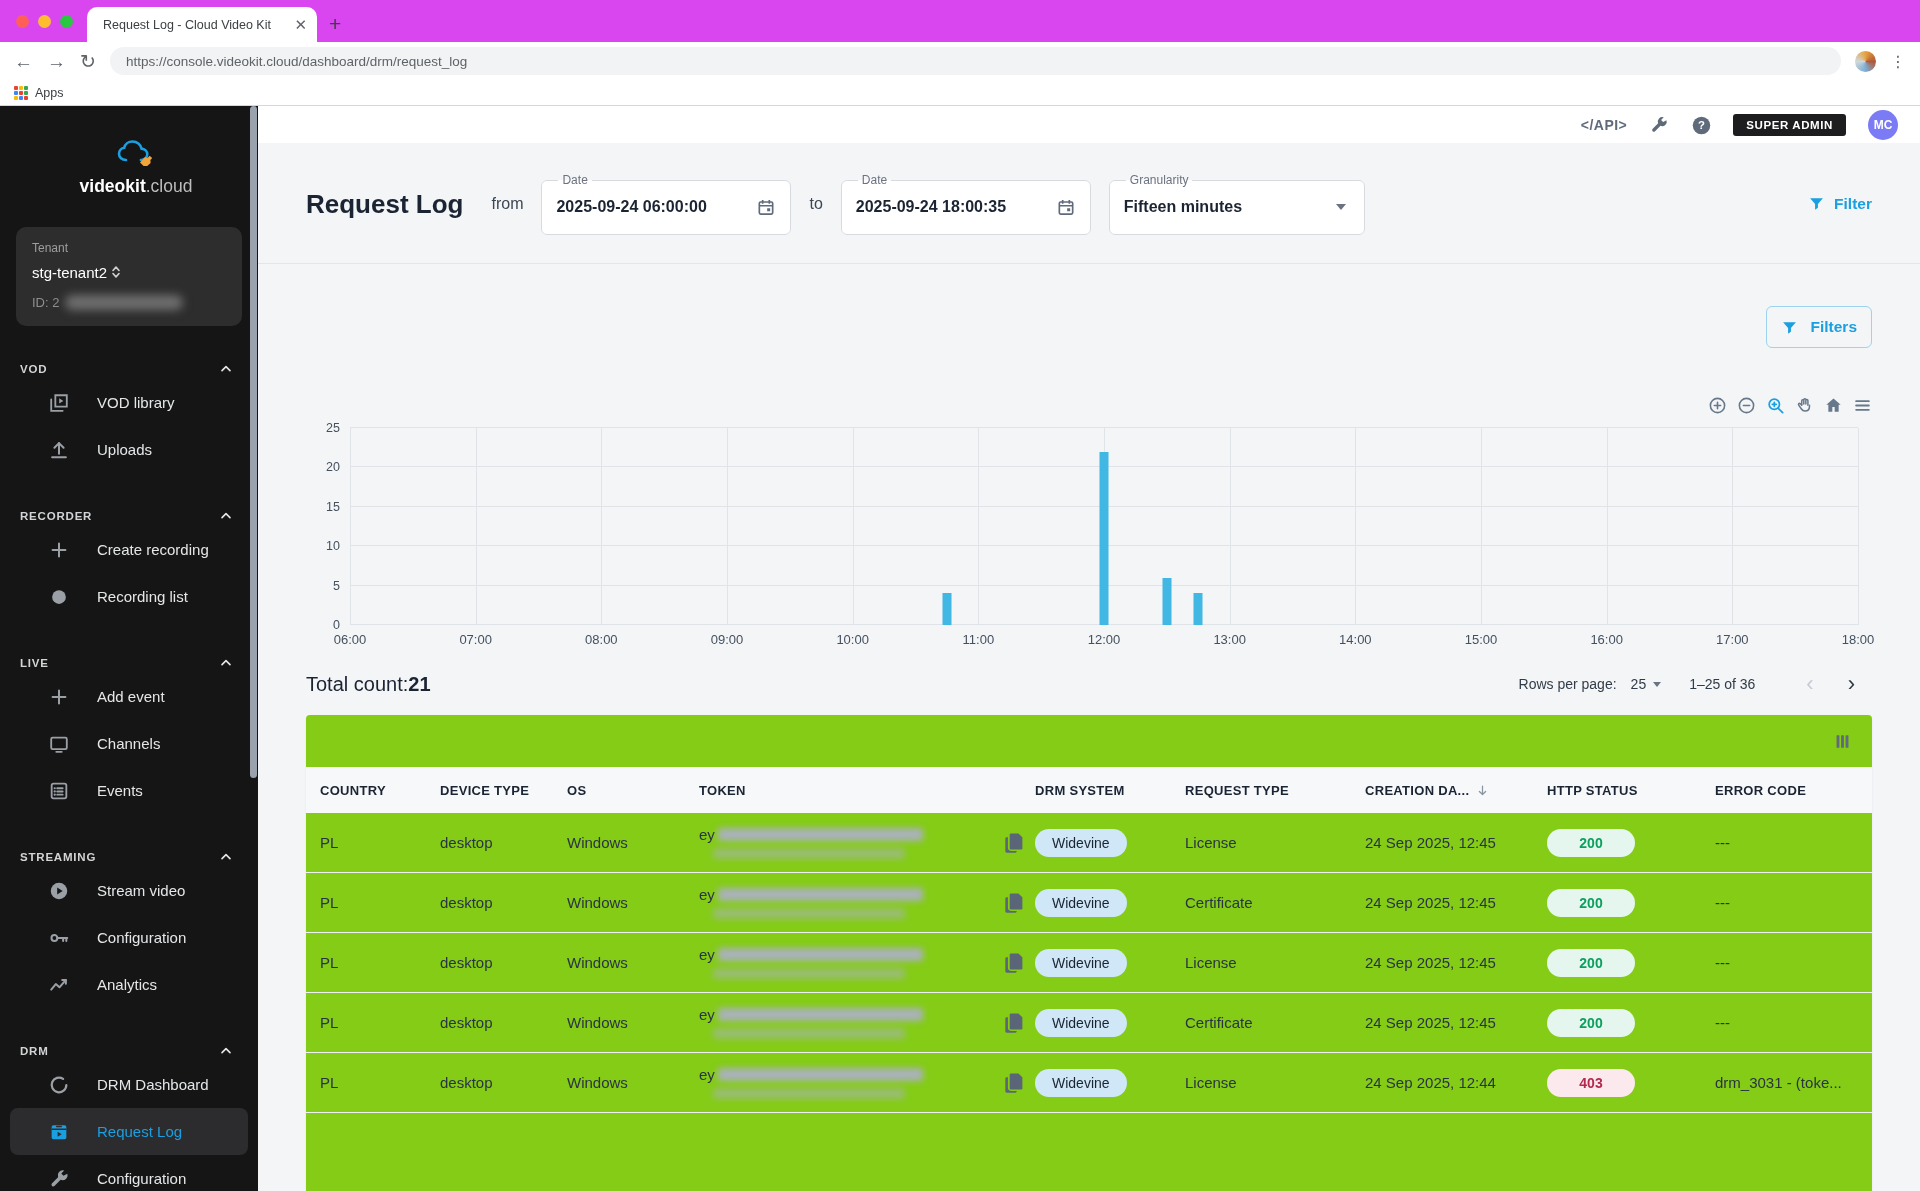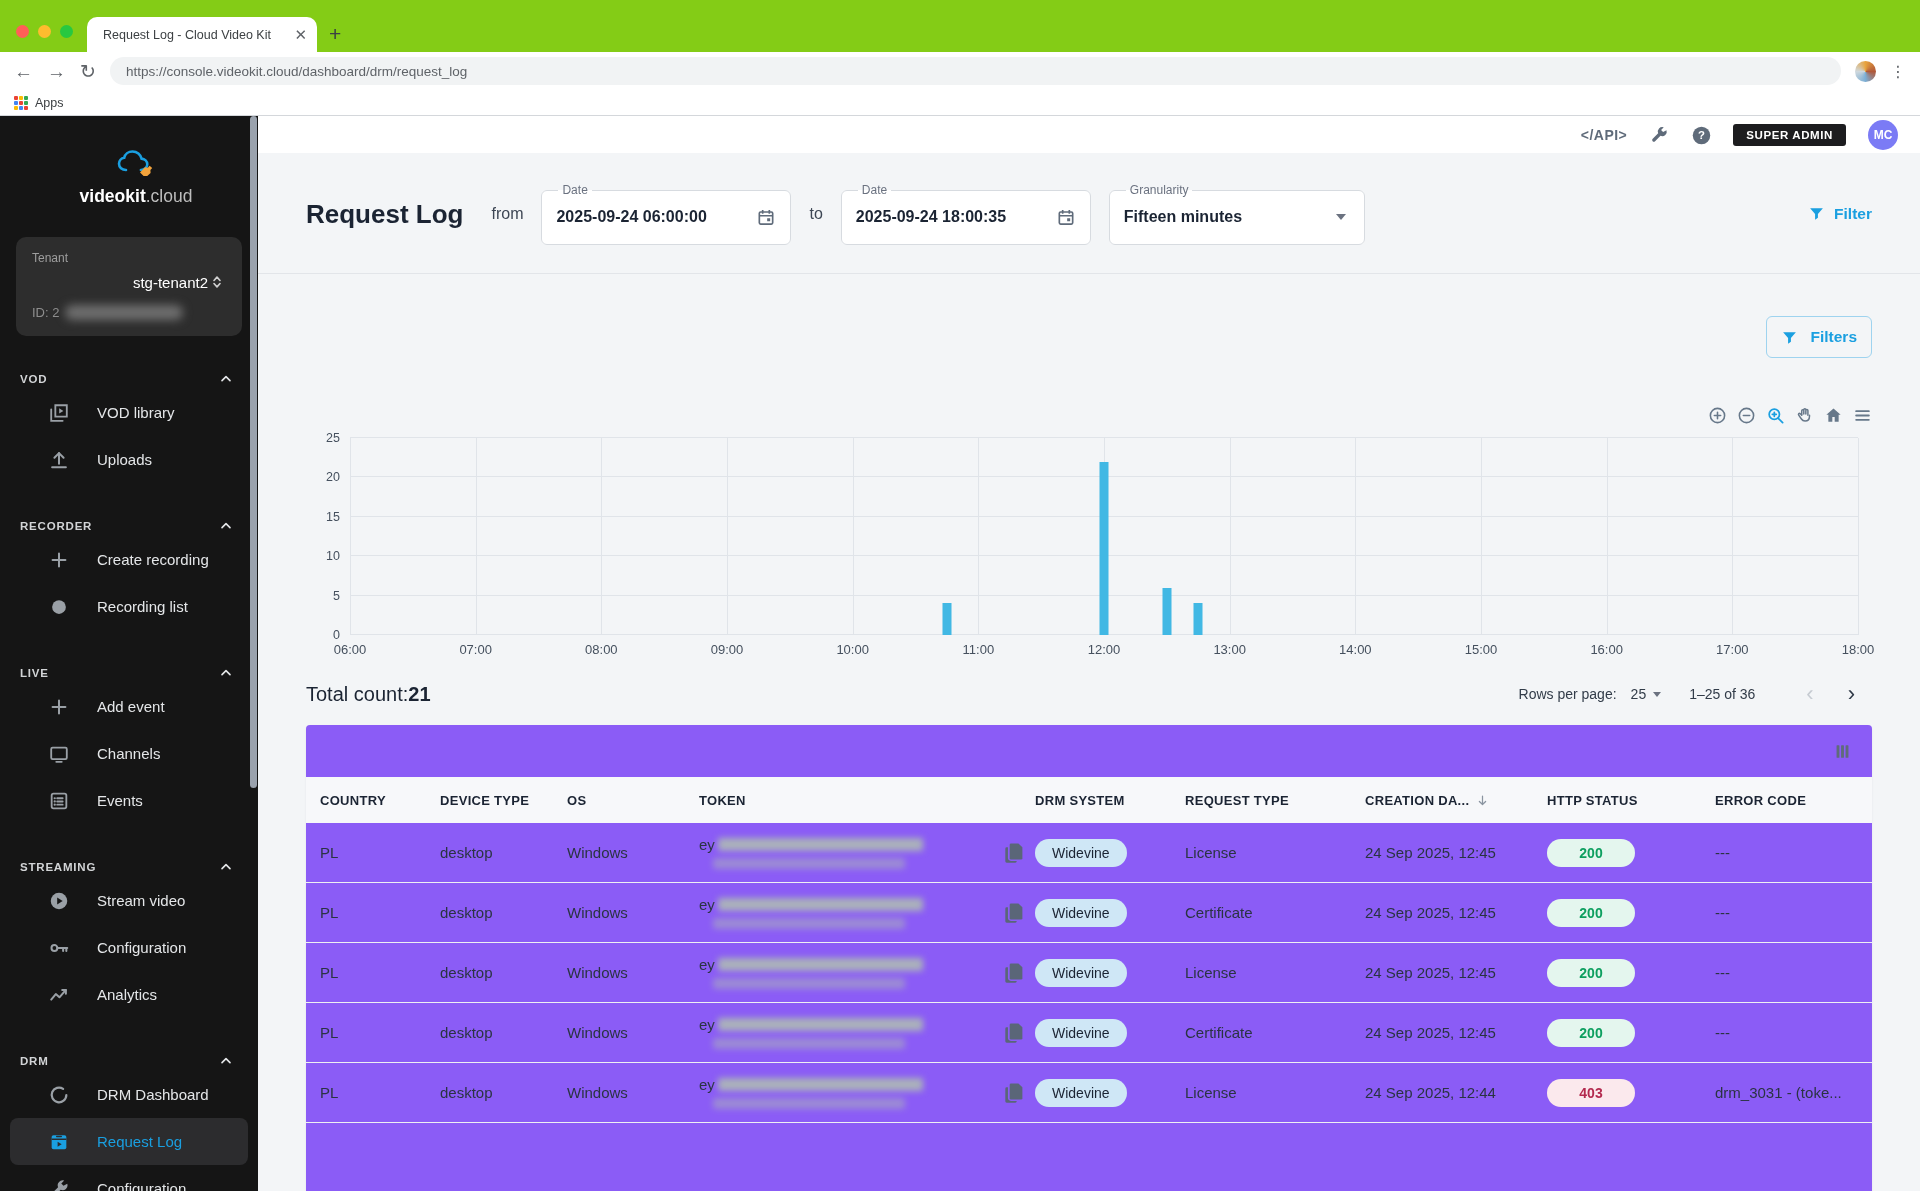--- a/index.html
+++ b/index.html
@@ -1,20 +1,20 @@
 <!DOCTYPE html>
 <html><head>
 <meta charset="utf-8">
 <style>
   * { margin:0; padding:0; box-sizing:border-box; }
   html,body { width:1920px; height:1191px; overflow:hidden;
     font-family:"Liberation Sans","DejaVu Sans",sans-serif; background:#f3f5f7; }
 
   
-  .tabstrip { height:52px; background:#84cc16; display:flex; align-items:flex-end; }
+  .tabstrip { height:42px; background:#d946ef; display:flex; align-items:flex-end; }
   .traffic { display:flex; gap:9px; align-items:center; padding:0 14px 14px 16px; }
   .dot { width:13px; height:13px; border-radius:50%; }
   .dot.r{background:#ff5f57}.dot.y{background:#febc2e}.dot.g{background:#28c840}
   .tab { width:230px; height:35px; background:#fff; border-radius:10px 10px 0 0;
     display:flex; align-items:center; padding:0 10px 0 16px; gap:8px; }
   .tab-title { flex:1; font-size:12.5px; color:#3c4043; white-space:nowrap; overflow:hidden; }
   .tab-close { color:#5f6368; font-size:15px; cursor:default; }
   .newtab { color:#3c4043; font-size:21px; margin:0 0 6px 12px; }
   .toolbar { height:38px; background:#fff; display:flex; align-items:center; padding:0 14px; gap:14px; }
   .nav-ico { color:#5f6368; font-size:19px; line-height:1; }
@@ -34,21 +34,21 @@
 
   
   .sidebar { width:258px; background:#151515; position:relative; flex-shrink:0; overflow:hidden; }
   .side-scrollthumb { position:absolute; right:1px; top:0; width:7px; height:672px;
     background:#9aa2ad; border-radius:4px; }
   .brand { display:flex; align-items:center; gap:10px; padding:32px 16px 0 30px;flex-direction:column; }
   .brand-text { font-size:17.5px; color:#fff; font-weight:bold; }
   .brand-text .tld { color:#bdbdbd; font-weight:normal; }
   .tenant-card { background:#2d2d2d; border-radius:10px; margin:30px 16px 0; padding:14px 16px 16px; }
   .tenant-label { font-size:12px; color:#9e9e9e; }
-  .tenant-row { display:flex; align-items:center; justify-content:flex-end; margin-top:8px; }
+  .tenant-row { display:flex; align-items:center; justify-content:flex-start; margin-top:8px; }
   .tenant-value { font-size:15px; color:#fff; }
   .tenant-id { display:flex; align-items:center; gap:6px; margin-top:14px; font-size:13px; color:#8e8e8e; }
   .blur-pill { height:15px; width:118px; background:#6f6f6f; border-radius:8px; filter:blur(5px); }
   .nav-section-hdr { display:flex; align-items:center; justify-content:space-between;
     padding:0 24px 0 20px; margin-top:33px; height:20px; }
   .nav-section-label { font-size:11.5px; font-weight:bold; color:#d2d4d6; letter-spacing:.8px; }
   .nav-item { display:flex; align-items:center; gap:27px; height:47px; padding:0 16px 0 48px;
     color:#e4e6e8; font-size:15px; cursor:pointer; }
   .nav-item .ni { width:22px; height:22px; color:#9aa0a6; flex-shrink:0; display:flex; align-items:center; justify-content:center; }
   .nav-item.active { margin:0 10px; padding-left:38px; background:#2c2c2e; border-radius:8px; }
@@ -107,21 +107,21 @@
   .sum-spacer { flex:1; }
   .pag { display:flex; align-items:center; font-size:14px; color:#323c49; }
   .rpp-label { margin-right:14px; }
   .rpp-value { display:flex; align-items:center; gap:7px; margin-right:28px; }
   .rpp-caret { width:0;height:0;border-left:4.5px solid transparent;border-right:4.5px solid transparent;
     border-top:5px solid #6b7280; }
   .range-label { margin-right:34px; }
   .pg-arrow { font-size:22px; padding:0 17px; color:#2f3947; cursor:pointer; }
   .pg-arrow.disabled { color:#c6cbd2; }
 
-  .table-card { background:#8b5cf6; margin:18px 48px 0; border-radius:4px 4px 0 0;
+  .table-card { background:#84cc16; margin:18px 48px 0; border-radius:4px 4px 0 0;
     box-shadow:0 1px 2px rgba(20,30,45,.08); flex:1; overflow:hidden; }
   .card-toolbar { height:52px; display:flex; align-items:center; justify-content:flex-end; padding:0 20px; }
   .cols-ico { width:19px; height:19px; color:#5f6b7a; cursor:pointer; }
   .tgrid { display:grid; grid-template-columns:120px 127px 132px 336px 150px 180px 182px 168px 1fr;
     align-items:center; padding:0 14px; }
   .thead { background:#f7f8fa; height:46px; font-size:13px; font-weight:bold; color:#1b2433;
     letter-spacing:.3px; }
   .th { display:flex; align-items:center; gap:6px; }
   .sort-ico { width:15px; height:15px; color:#8a94a0; }
   .trow { height:60px; border-bottom:1px solid #eef0f3; font-size:15px; color:#2a3342; }

